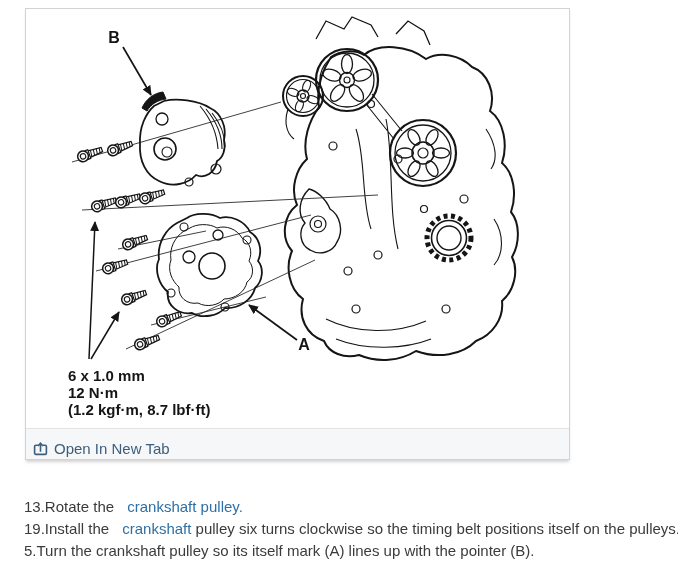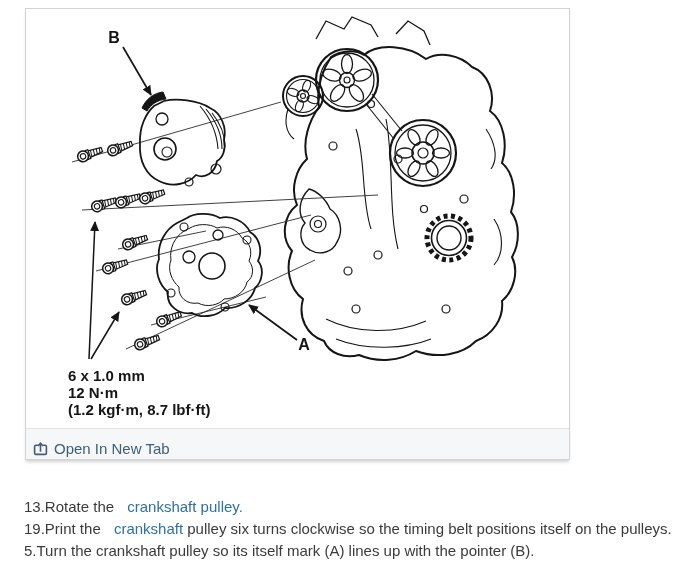--- a/index.html
+++ b/index.html
@@ -213,18 +213,18 @@
       <span>Open In New Tab</span>
     </a>
   </div>
 </div>
 
 <div class="steps">
   <div class="step">
     <span class="num">13.</span><span>Rotate the </span><a>crankshaft pulley.</a><span></span>
   </div>
   <div class="step">
-    <span class="num">19.</span><span>Print the </span><a>crankshaft</a><span> pulley six turns clockwise so the timing belt positions itself on the pulleys.</span>
+    <span class="num">19.</span><span>Install the </span><a>crankshaft</a><span> pulley six turns clockwise so the timing belt positions itself on the pulleys.</span>
   </div>
   <div class="step">
     <span class="num">5.</span><span>Turn the crankshaft pulley so its itself mark (A) lines up with the pointer (B).</span><a></a><span></span>
   </div>
 </div>
 
 </body></html>

